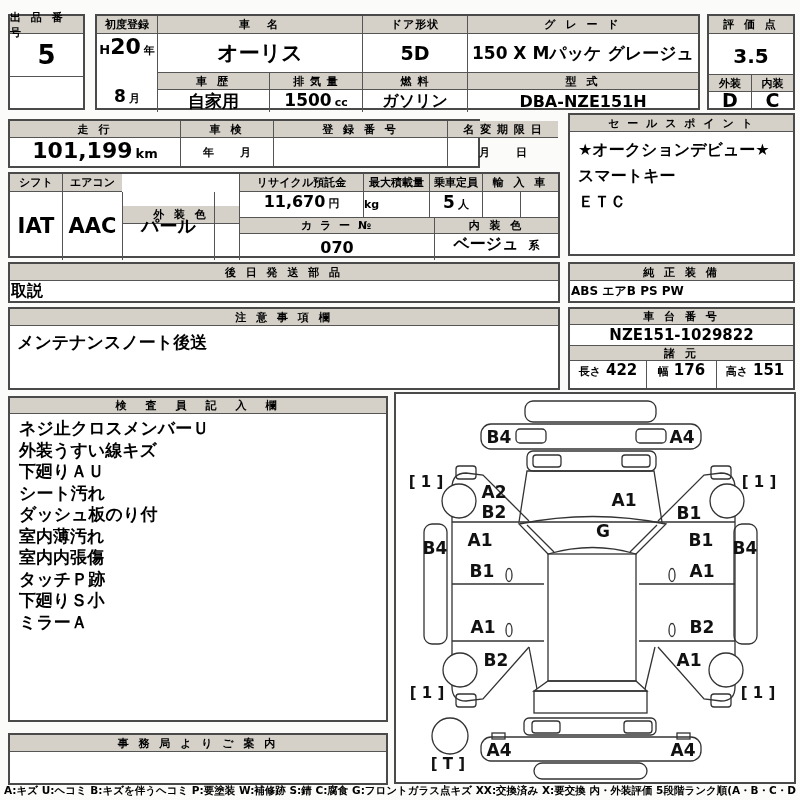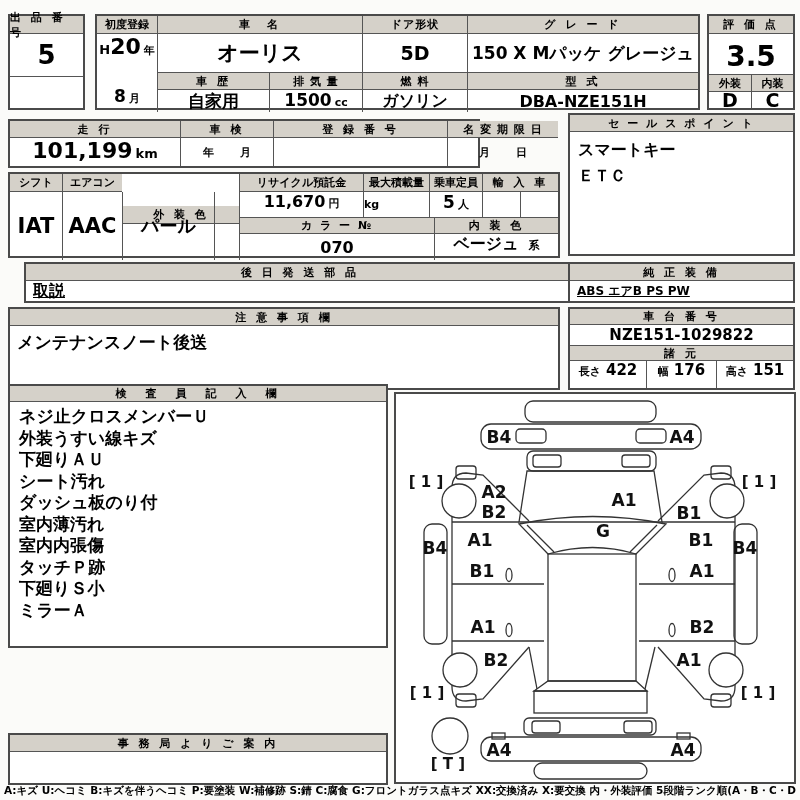--- a/index.html
+++ b/index.html
@@ -10,21 +10,21 @@
   }
   .abs{position:absolute;box-sizing:border-box;}
   .box{position:absolute;box-sizing:border-box;border:2px solid #4a4a4a;background:#fff;}
   .cell{position:absolute;box-sizing:border-box;display:flex;align-items:center;justify-content:center;}
   .hdr{background:#d5d1c9;font-size:11px;font-weight:bold;letter-spacing:3px;border-bottom:1px solid #555;}
   .bl{border-left:1px solid #555;}
   .bt{border-top:1px solid #555;}
   .big{font-weight:bold;}
   .unit{font-size:11px;font-weight:bold;margin-left:3px;}
   .baseline{align-items:baseline;}
-  .leftpad{justify-content:flex-start;padding-left:7px;text-decoration:underline;}
+  .leftpad{justify-content:flex-start;padding-left:1px;}
   svg text{font-family:"DejaVu Sans","Liberation Sans",sans-serif;}
 </style>
 </head>
 <body>
 
 <div class="box" style="left:8px;top:14px;width:77px;height:96px;">
   <div class="cell hdr" style="left:0;top:0;width:73px;height:18px;">出 品 番 号</div>
   <div class="cell big" style="left:0;top:18px;width:73px;height:42px;font-size:26px;">5</div>
   <div class="cell bt" style="left:0;top:60px;width:73px;height:32px;"></div>
 </div>
@@ -59,21 +59,21 @@
   <div class="cell hdr bl bt" style="left:265px;top:56px;width:105px;height:18px;letter-spacing:1px;">燃 料</div>
   <div class="cell big bl" style="left:265px;top:74px;width:105px;height:22px;font-size:16px;">ガソリン</div>
 
   <div class="cell big bl" style="left:370px;top:18px;width:231px;height:38px;font-size:17px;">150 X Mパッケ グレージュ</div>
   <div class="cell hdr bl bt" style="left:370px;top:56px;width:231px;height:18px;">型 式</div>
   <div class="cell big bl" style="left:370px;top:74px;width:231px;height:22px;font-size:16px;">DBA-NZE151H</div>
 </div>
 
 <div class="box" style="left:707px;top:14px;width:88px;height:96px;">
   <div class="cell hdr" style="left:0;top:0;width:84px;height:18px;">評 価 点</div>
-  <div class="cell big" style="left:0;top:18px;width:84px;height:44px;font-size:28px;">3.5</div>
+  <div class="cell big" style="left:0;top:18px;width:84px;height:44px;font-size:20px;">3.5</div>
   <div class="cell hdr bt" style="left:0;top:58px;width:42px;height:18px;letter-spacing:0;">外装</div>
   <div class="cell hdr bt bl" style="left:42px;top:58px;width:42px;height:18px;letter-spacing:0;">内装</div>
   <div class="cell big" style="left:0;top:76px;width:42px;height:16px;font-size:19px;">D</div>
   <div class="cell big bl" style="left:42px;top:76px;width:42px;height:16px;font-size:19px;">C</div>
 </div>
 
 <div class="box" style="left:8px;top:119px;width:472px;height:49px;">
   <div class="cell hdr" style="left:0;top:0;width:170px;height:17px;">走 行</div>
   <div class="cell hdr bl" style="left:170px;top:0;width:93px;height:17px;">車 検</div>
   <div class="cell hdr bl" style="left:263px;top:0;width:174px;height:17px;">登 録 番 号</div>
@@ -89,20 +89,21 @@
   <div class="cell bl" style="left:263px;top:17px;width:174px;height:28px;"></div>
   <div class="cell bl" style="left:437px;top:17px;width:111px;height:28px;gap:26px;">
     <span style="font-size:11px;font-weight:bold;">月</span>
     <span style="font-size:11px;font-weight:bold;">日</span>
   </div>
 </div>
 
 <div class="box" style="left:568px;top:113px;width:227px;height:143px;">
   <div class="cell hdr" style="left:0;top:0;width:223px;height:17px;letter-spacing:2px;">セ ー ル ス ポ イ ン ト</div>
   <div class="abs" style="left:8px;top:22px;width:210px;font-size:16px;font-weight:bold;line-height:26px;">
+    <div>★オークションデビュー★</div>
     <div>スマートキー</div>
     <div>ＥＴＣ</div>
   </div>
 </div>
 
 <div class="box" style="left:8px;top:172px;width:552px;height:86px;">
 
   <div class="cell hdr" style="left:0;top:0;width:52px;height:18px;letter-spacing:0;">シフト</div>
   <div class="cell hdr bl" style="left:52px;top:0;width:60px;height:18px;letter-spacing:0;">エアコン</div>
   <div class="cell hdr bl" style="left:112px;top:0;width:117px;height:18px;margin-top:32px;">外 装 色</div>
@@ -132,21 +133,21 @@
 
   <div class="cell hdr bl bt" style="left:229px;top:43px;width:195px;height:17px;letter-spacing:2px;">カ ラ ー №</div>
   <div class="cell hdr bl bt" style="left:424px;top:43px;width:124px;height:17px;">内 装 色</div>
   <div class="cell bl" style="left:229px;top:60px;width:195px;height:26px;font-size:16px;font-weight:bold;">070</div>
   <div class="cell baseline bl" style="left:424px;top:60px;width:124px;height:26px;">
     <span style="font-size:16px;font-weight:bold;">ベージュ</span>
     <span class="unit" style="margin-left:10px;">系</span>
   </div>
 </div>
 
-<div class="box" style="left:8px;top:262px;width:552px;height:41px;margin-left:16px;">
+<div class="box" style="left:8px;top:262px;width:552px;height:41px;">
   <div class="cell hdr" style="left:0;top:0;width:548px;height:17px;">後 日 発 送 部 品</div>
   <div class="cell leftpad" style="left:0;top:17px;width:548px;height:20px;font-size:16px;font-weight:bold;">取説</div>
 </div>
 <div class="box" style="left:568px;top:262px;width:227px;height:41px;">
   <div class="cell hdr" style="left:0;top:0;width:223px;height:17px;">純 正 装 備</div>
   <div class="cell leftpad" style="left:0;top:17px;width:223px;height:20px;font-size:12px;font-weight:bold;">ABS エアB PS PW</div>
 </div>
 
 <div class="box" style="left:8px;top:307px;width:552px;height:83px;">
   <div class="cell hdr" style="left:0;top:0;width:548px;height:17px;">注 意 事 項 欄</div>
@@ -163,21 +164,21 @@
   <div class="cell baseline bl" style="left:76px;top:52px;width:70px;height:27px;gap:5px;">
     <span style="font-size:11px;font-weight:bold;">幅</span>
     <span style="font-size:15px;font-weight:bold;">176</span>
   </div>
   <div class="cell baseline bl" style="left:146px;top:52px;width:77px;height:27px;gap:5px;">
     <span style="font-size:11px;font-weight:bold;">高さ</span>
     <span style="font-size:15px;font-weight:bold;">151</span>
   </div>
 </div>
 
-<div class="box" style="left:8px;top:384px;width:380px;height:264px;">
+<div class="box" style="left:8px;top:396px;width:380px;height:326px;">
   <div class="cell hdr" style="left:0;top:0;width:376px;height:16px;letter-spacing:4px;">検　査　員　記　入　欄</div>
   <div class="abs" style="left:9px;top:20px;width:360px;font-size:17px;font-weight:bold;line-height:21.5px;">
     <div>ネジ止クロスメンバーＵ</div>
     <div>外装うすい線キズ</div>
     <div>下廻りＡＵ</div>
     <div>シート汚れ</div>
     <div>ダッシュ板のり付</div>
     <div>室内薄汚れ</div>
     <div>室内内張傷</div>
     <div>タッチＰ跡</div>

